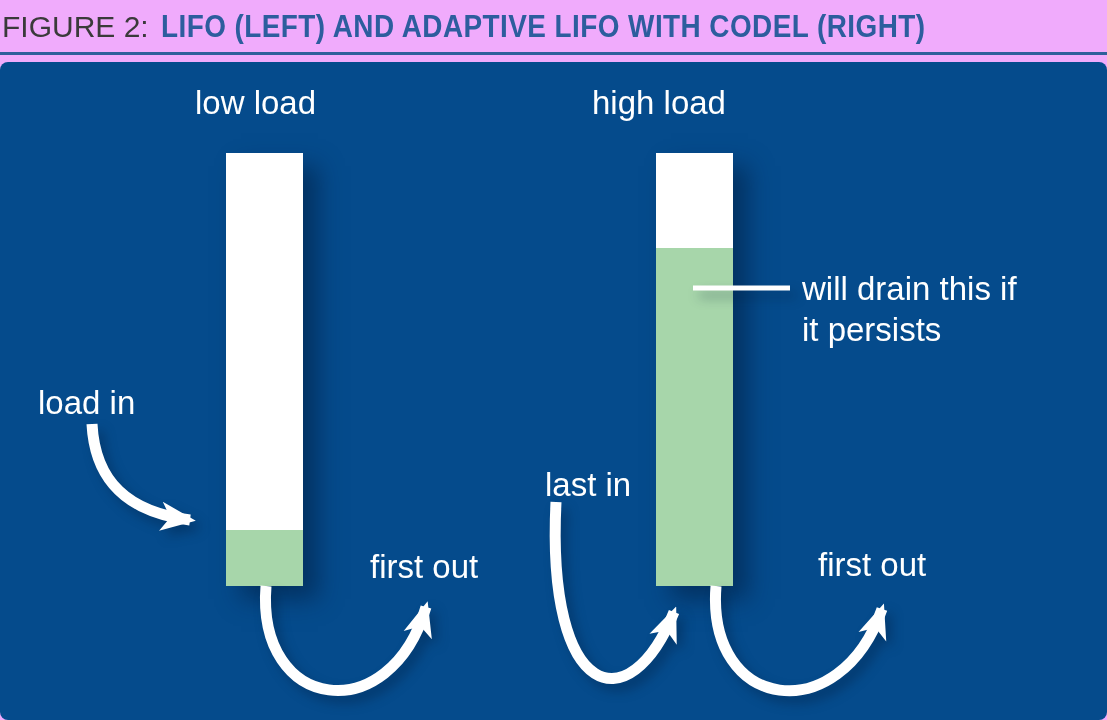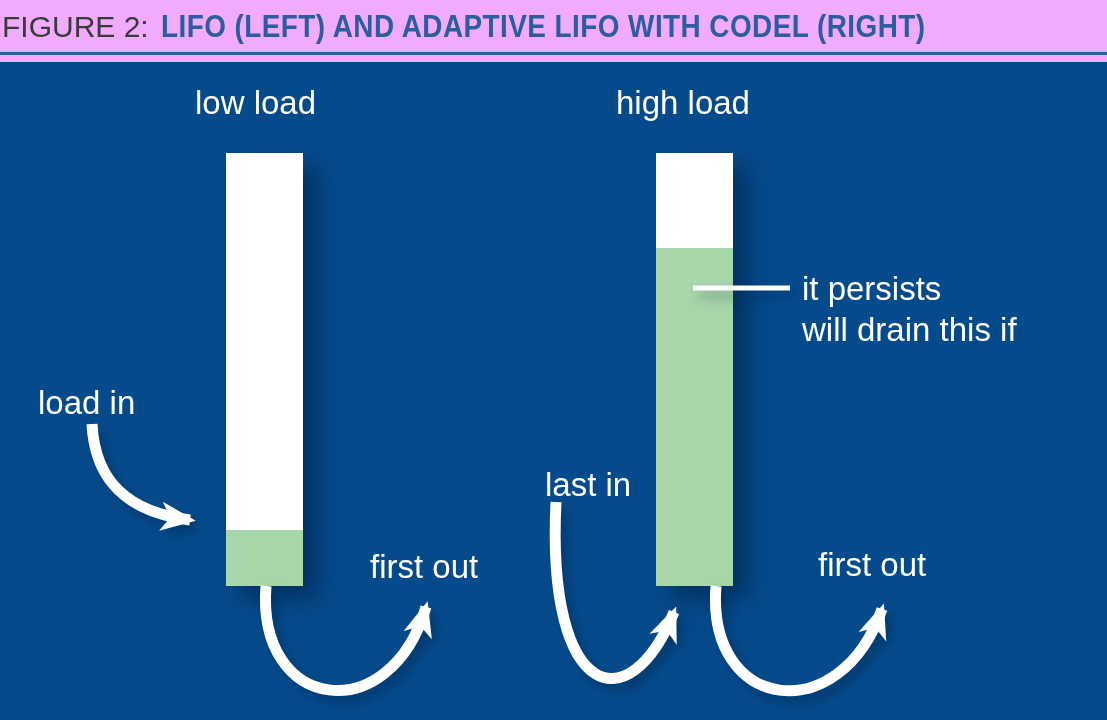--- a/index.html
+++ b/index.html
@@ -21,28 +21,28 @@
     font-size:31px; font-weight:700; color:#2d5d9e; letter-spacing:0.5px;
     vertical-align:top; line-height:42px; margin-left:12px;
   }
   .title-rule {
     position:absolute; left:0px; top:52px; width:1107px; height:3px;
     background:#2e5f9b;
   }
   
   .panel {
     position:absolute; left:0; top:62px; width:1107px; height:658px;
-    background:#054b8c; overflow:hidden;
+    background:#054b8c; overflow:hidden;border-radius:8px;
   }
   .panel-text {
     position:absolute; color:#ffffff; font-size:33px; line-height:38px;
     white-space:nowrap;
   }
   .heading-low  { left:195px; top:22px; }
-  .heading-high { left:616px; top:22px;text-align:center; }
+  .heading-high { left:592px; top:22px;text-align:center; }
   .label-first-in    { left:38px;  top:322px; }
   .label-first-out-l { left:370px; top:486px; }
   .label-last-in     { left:507px; top:404px;margin-left:38px; }
   .label-first-out-r { left:818px; top:484px; }
   .callout-text {
     position:absolute; left:802px; top:206px; color:#ffffff;
     font-size:33px; line-height:41px; white-space:nowrap;
   }
   
   .bar {
@@ -84,22 +84,22 @@
       <div class="bar-empty"></div>
       <div class="bar-fill" style="height: 78%;"></div>
     </div>
 
     <div class="panel-text label-first-in">load in</div>
     <div class="panel-text label-first-out-l">first out</div>
     <div class="panel-text label-last-in">last in</div>
     <div class="panel-text label-first-out-r">first out</div>
 
     <div class="callout-text">
+      <div>will drain this if</div>
       <div>it persists</div>
-      <div>will drain this if</div>
     </div>
 
     <svg class="arrows" viewBox="0 0 1107 658">
       <defs>
         <marker id="ah" viewBox="0 0 12 10" refX="10" refY="5" markerWidth="3.2" markerHeight="2.9" orient="auto" markerUnits="strokeWidth">
           <path d="M0,0 L12,5 L0,10 L3.2,5 Z" fill="#ffffff"></path>
         </marker>
       </defs>
 
       <path d="M 92 362 C 95 420, 128 450, 190 458" fill="none" stroke="#ffffff" stroke-width="11" marker-end="url(#ah)"></path>

